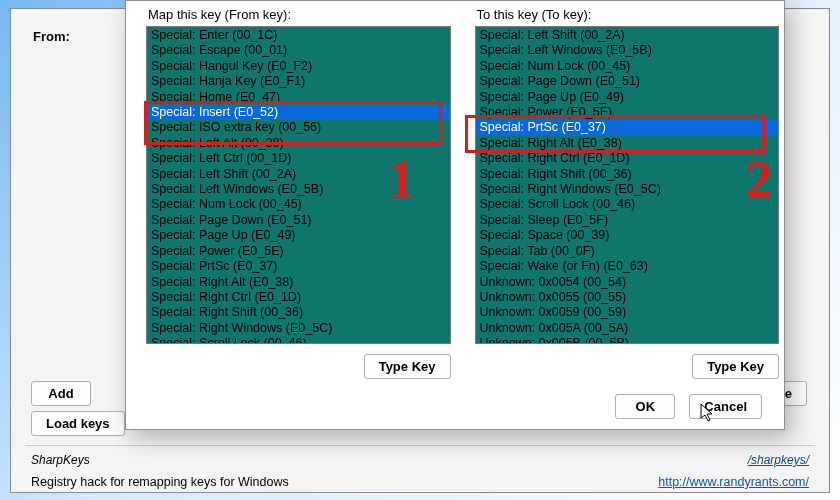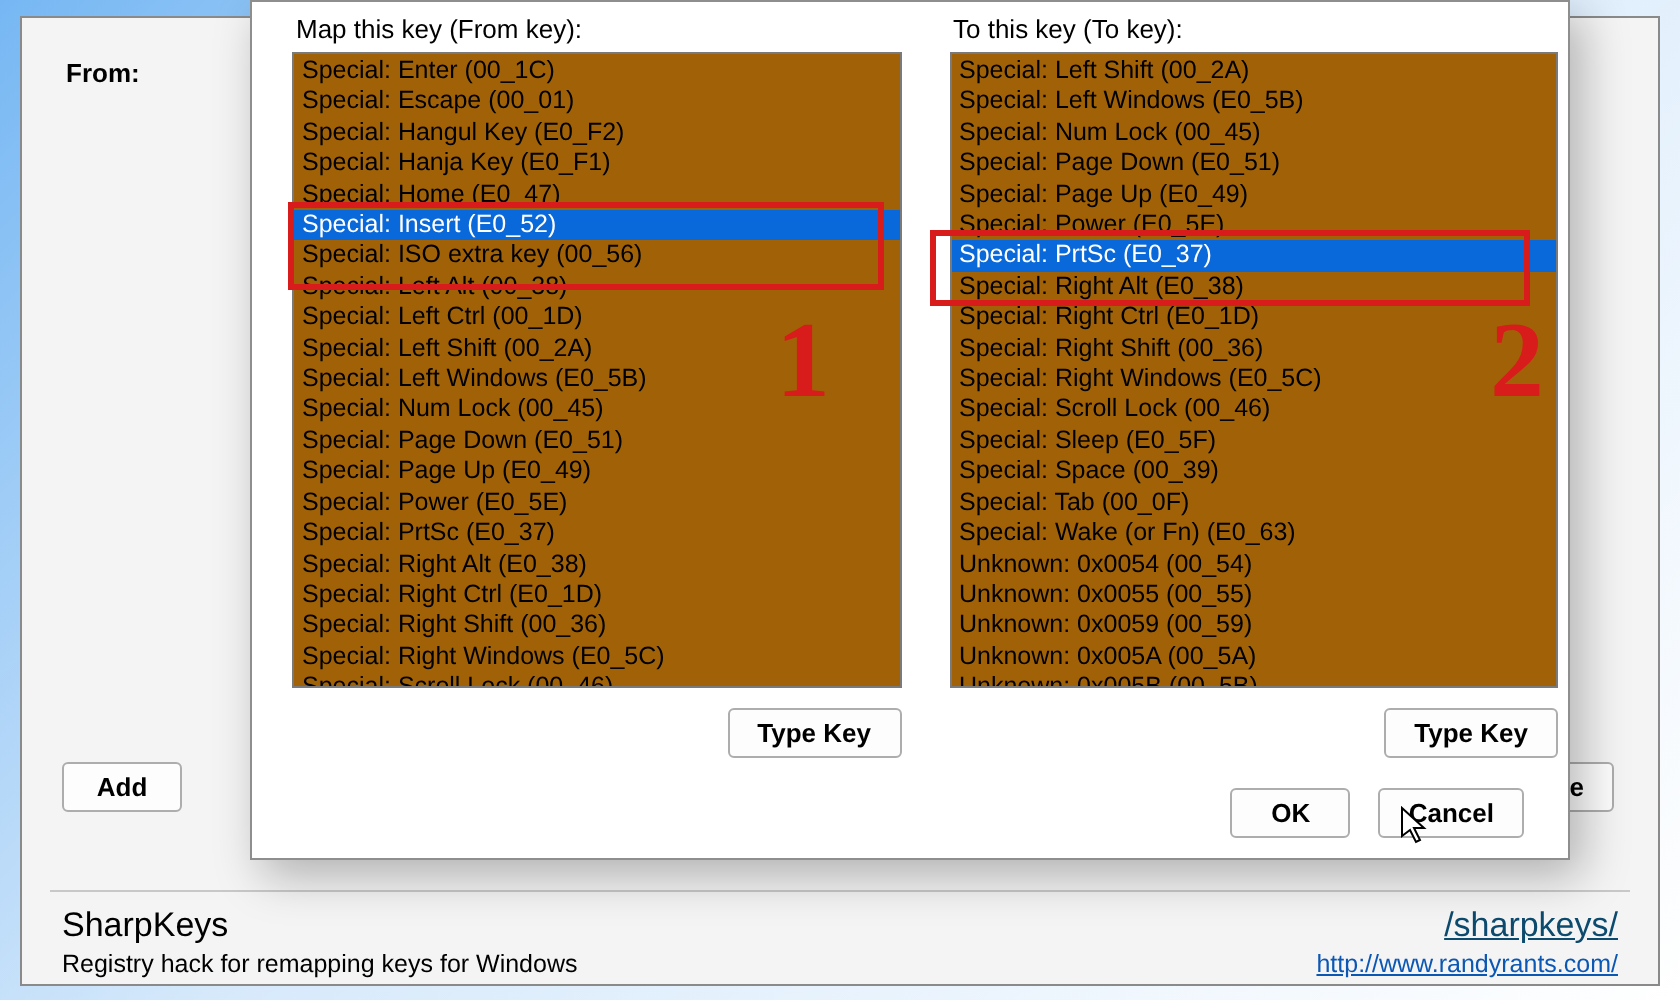--- a/index.html
+++ b/index.html
@@ -9,53 +9,56 @@
   .from-label { position: absolute; left: 22px; top: 20px; font-size: 13px; color: #000; font-weight: bold; }
 
   .btn { background: #fdfdfd; border: 1px solid #adadad; border-radius: 3px; padding: 4px 14px; font-size: 13px; cursor: pointer; min-width: 60px; text-align: center; font-weight: bold; }
 
   .main-btn-row1 { position: absolute; left: 20px; top: 372px; display: flex; gap: 12px; }
   .main-btn-row2 { position: absolute; left: 20px; top: 402px; display: flex; gap: 12px; }
   .close-btn-wrap { position: absolute; right: 22px; top: 372px; }
 
   .divider { position: absolute; left: 14px; right: 14px; top: 436px; border-top: 1px solid #c8c8c8; }
 
-  .footer { position: absolute; left: 20px; right: 20px; top: 444px; display: flex; justify-content: space-between; align-items: center; font-size: 17px; }
+  .footer { position: absolute; left: 20px; right: 20px; top: 444px; display: flex; justify-content: space-between; align-items: center; font-size: 12px; font-style: italic; }
   .footer a { color: #0c4a6e; text-decoration: underline; }
   .footer-row2 { position: absolute; left: 20px; right: 20px; top: 466px; display: flex; justify-content: space-between; font-size: 12.5px; }
   .footer-row2 a { color: #0b57b4; }
 
   
   .modal { position: absolute; left: 125px; top: 0px; width: 660px; height: 430px; background: #ffffff; border: 1px solid #8e8e8e; box-shadow: 6px 8px 22px rgba(0,0,0,.28); }
 
   .modal-cols { display: flex; gap: 24px; padding: 2px 5px 0 20px; }
   .col { flex: 1; display: flex; flex-direction: column; position: relative; }
   .col-label { font-size: 13px; margin: 4px 0 4px 2px; }
 
-  .list { border: 1px solid #7a7a7a; background: #a16207; height: 318px; overflow: hidden; font-size: 12.5px; line-height: 15.4px; padding: 1px 0; position: relative; }
+  .list { border: 1px solid #7a7a7a; background: #0f766e; height: 318px; overflow: hidden; font-size: 12.5px; line-height: 15.4px; padding: 1px 0; position: relative; }
   .list .row { padding: 0 4px; white-space: nowrap; cursor: default; color: #000; }
   .list .row.sel { background: #0a69da; color: #fff; }
 
   .type-key-wrap { display: flex; justify-content: flex-end; margin-top: 10px; }
 
   .red-box { position: absolute; border: 3px solid #d81b1b; pointer-events: none; }
   .red-num { position: absolute; font-family: "Times New Roman", serif; font-size: 54px; font-weight: 700; color: #d81b1b; pointer-events: none; }
 
   .modal-actions { position: absolute; right: 22px; bottom: 10px; display: flex; gap: 14px; }
 
   .cursor { position: absolute; left: 574px; bottom: 6px; width: 16px; height: 20px; pointer-events: none; }
 </style>
 </head>
 <body>
 
 <div class="main-window">
   <span class="from-label">From:</span>
 
   <div class="main-btn-row1">
     <button class="btn">Add</button>
+  </div>
+  <div class="main-btn-row2">
+    <button class="btn">Load keys</button>
   </div>
   <div class="close-btn-wrap">
     <button class="btn">Close</button>
   </div>
 
   <div class="divider"></div>
 
   <div class="footer">
     <span>SharpKeys</span>
     <a href="#">/sharpkeys/</a>

